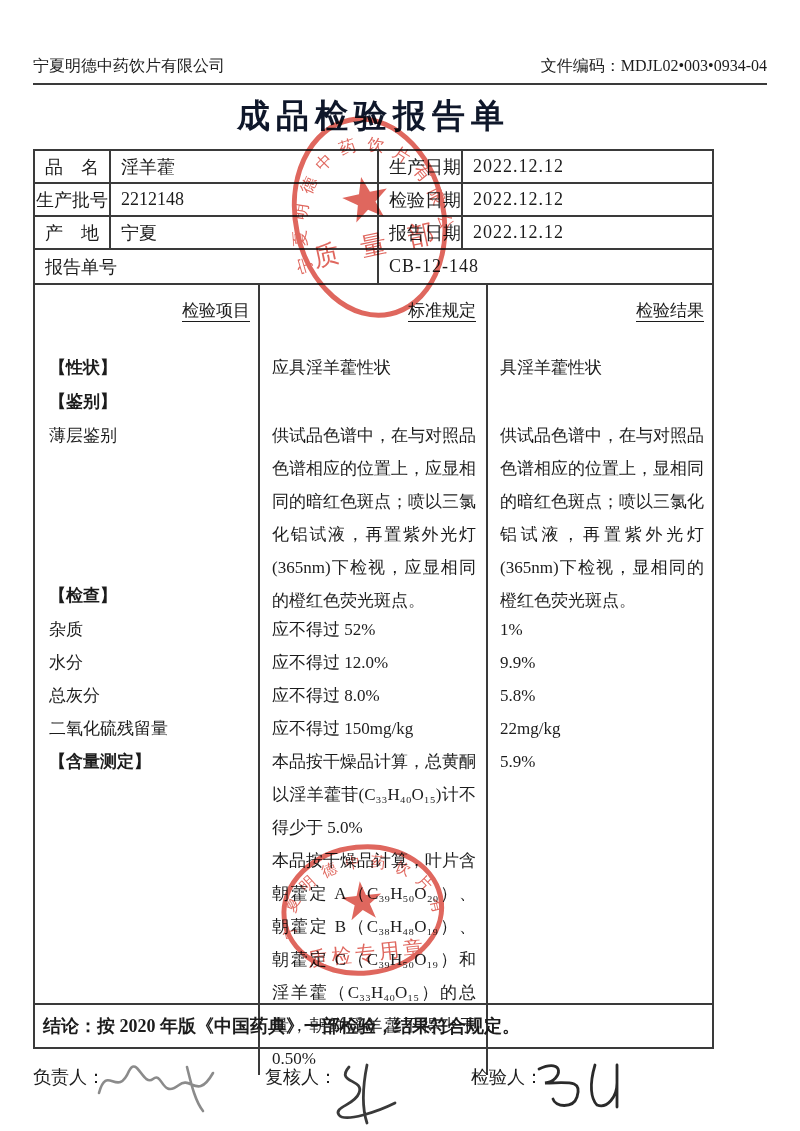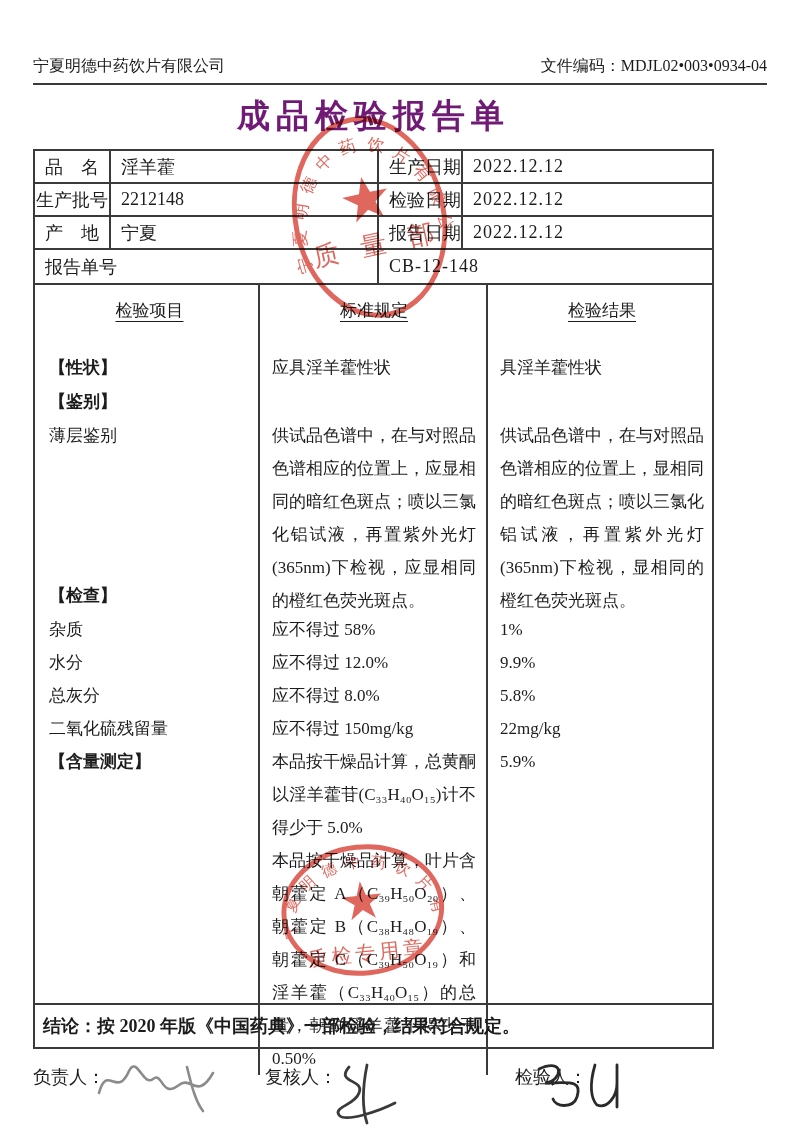--- a/index.html
+++ b/index.html
@@ -11,21 +11,21 @@
   }
   .page { position:absolute; left:33px; top:56px; width:734px; }
 
   
   .tophead {
     display:flex; justify-content:space-between; align-items:flex-end;
     font-size:16px; padding-bottom:6px; border-bottom:2px solid #3a3a3a;
   }
   .doc-title {
     width:681px; text-align:center; font-size:33px; font-weight:700;
-    letter-spacing:6px; margin:9px 0 10px 0; color:#701a75;
+    letter-spacing:6px; margin:9px 0 10px 0; color:#0f172a;
   }
 
   
   .itable { width:681px; border:2px solid #3a3a3a; }
   .irow { display:flex; height:33px; border-bottom:2px solid #3a3a3a; font-size:18px; }
   .irow:last-child { border-bottom:none;border-radius:11px; }
   .icell { display:flex; align-items:center; padding:0 10px; overflow:hidden; white-space:nowrap; }
   .lab1 { width:76px; border-right:2px solid #3a3a3a;justify-content:center; }
   .val1 { width:268px; border-right:2px solid #3a3a3a; }
   .lab2 { width:84px; border-right:2px solid #3a3a3a; }
@@ -35,37 +35,37 @@
   .spread span { display:inline-block; width:100%; text-align:justify; text-align-last:justify; }
 
   
   .mtable { width:681px; height:720px; border:2px solid #3a3a3a; border-top:none;
             display:flex; flex-direction:column; font-size:17px; }
   .mrow { display:flex; flex:0 0 auto; }
   .c1 { width:225px; border-right:2px solid #3a3a3a; padding:0 8px 0 14px; }
   .c2 { width:228px; border-right:2px solid #3a3a3a; padding:0 10px 0 12px; }
   .c3 { flex:1; padding:0 8px 0 12px; }
   .h-head { height:66px; }
-  .h-head .c1,.h-head .c2,.h-head .c3 { display:flex; justify-content:center; padding-top:14px; }
+  .h-head .c1,.h-head .c2,.h-head .c3 { display:flex; justify-content:flex-end; padding-top:14px; }
   .mhead { text-decoration:underline; text-underline-offset:5px; font-size:17px; }
   .h-s { height:34px; }
   .h-para { height:160px; }
   .h-q { height:33px; }
   .h-a1 { min-height:66px; }
   .h-a2 { flex:1 1 auto; }
   .cellline { line-height:33px; white-space:nowrap; }
   .para { line-height:33px; text-align:justify; }
   .bold { font-weight:600; }
 
   
   .concl { width:681px; height:44px; border:2px solid #3a3a3a; border-top:none;
            line-height:42px; padding-left:8px; font-size:18px; font-weight:700; }
   .signers { position:relative; width:681px; height:80px; margin-top:10px; font-size:18px; }
   .signer { position:absolute; top:6px; white-space:nowrap; }
-  .sg1 { left:0; } .sg2 { left:232px; } .sg3 { left:438px;margin-left:44px; }
+  .sg1 { left:0; } .sg2 { left:232px; } .sg3 { left:438px; }
   .sig { position:absolute; }
 
   
   .stamp { position:absolute; mix-blend-mode:multiply; opacity:0.9; pointer-events:none; }
   .stamp-top { left:288px; top:112px; transform:rotate(-12deg); }
   .stamp-bottom { left:278px; top:842px; transform:rotate(-6deg); }
 </style>
 </head>
 <body>
 
@@ -135,21 +135,21 @@
       <div class="c2 para">供试品色谱中，在与对照品色谱相应的位置上，应显相同的暗红色斑点；喷以三氯化铝试液，再置紫外光灯(365nm)下检视，应显相同的橙红色荧光斑点。</div>
       <div class="c3 para">供试品色谱中，在与对照品色谱相应的位置上，显相同的暗红色斑点；喷以三氯化铝试液，再置紫外光灯(365nm)下检视，显相同的橙红色荧光斑点。</div>
     </div>
     <div class="mrow h-s">
       <div class="c1 cellline bold">【检查】</div>
       <div class="c2 cellline"></div>
       <div class="c3 cellline"></div>
     </div>
     <div class="mrow h-q">
       <div class="c1 cellline">杂质</div>
-      <div class="c2 cellline">应不得过 58%</div>
+      <div class="c2 cellline">应不得过 52%</div>
       <div class="c3 cellline">1%</div>
     </div>
     <div class="mrow h-q">
       <div class="c1 cellline">水分</div>
       <div class="c2 cellline">应不得过 12.0%</div>
       <div class="c3 cellline">9.9%</div>
     </div>
     <div class="mrow h-q">
       <div class="c1 cellline">总灰分</div>
       <div class="c2 cellline">应不得过 8.0%</div>

